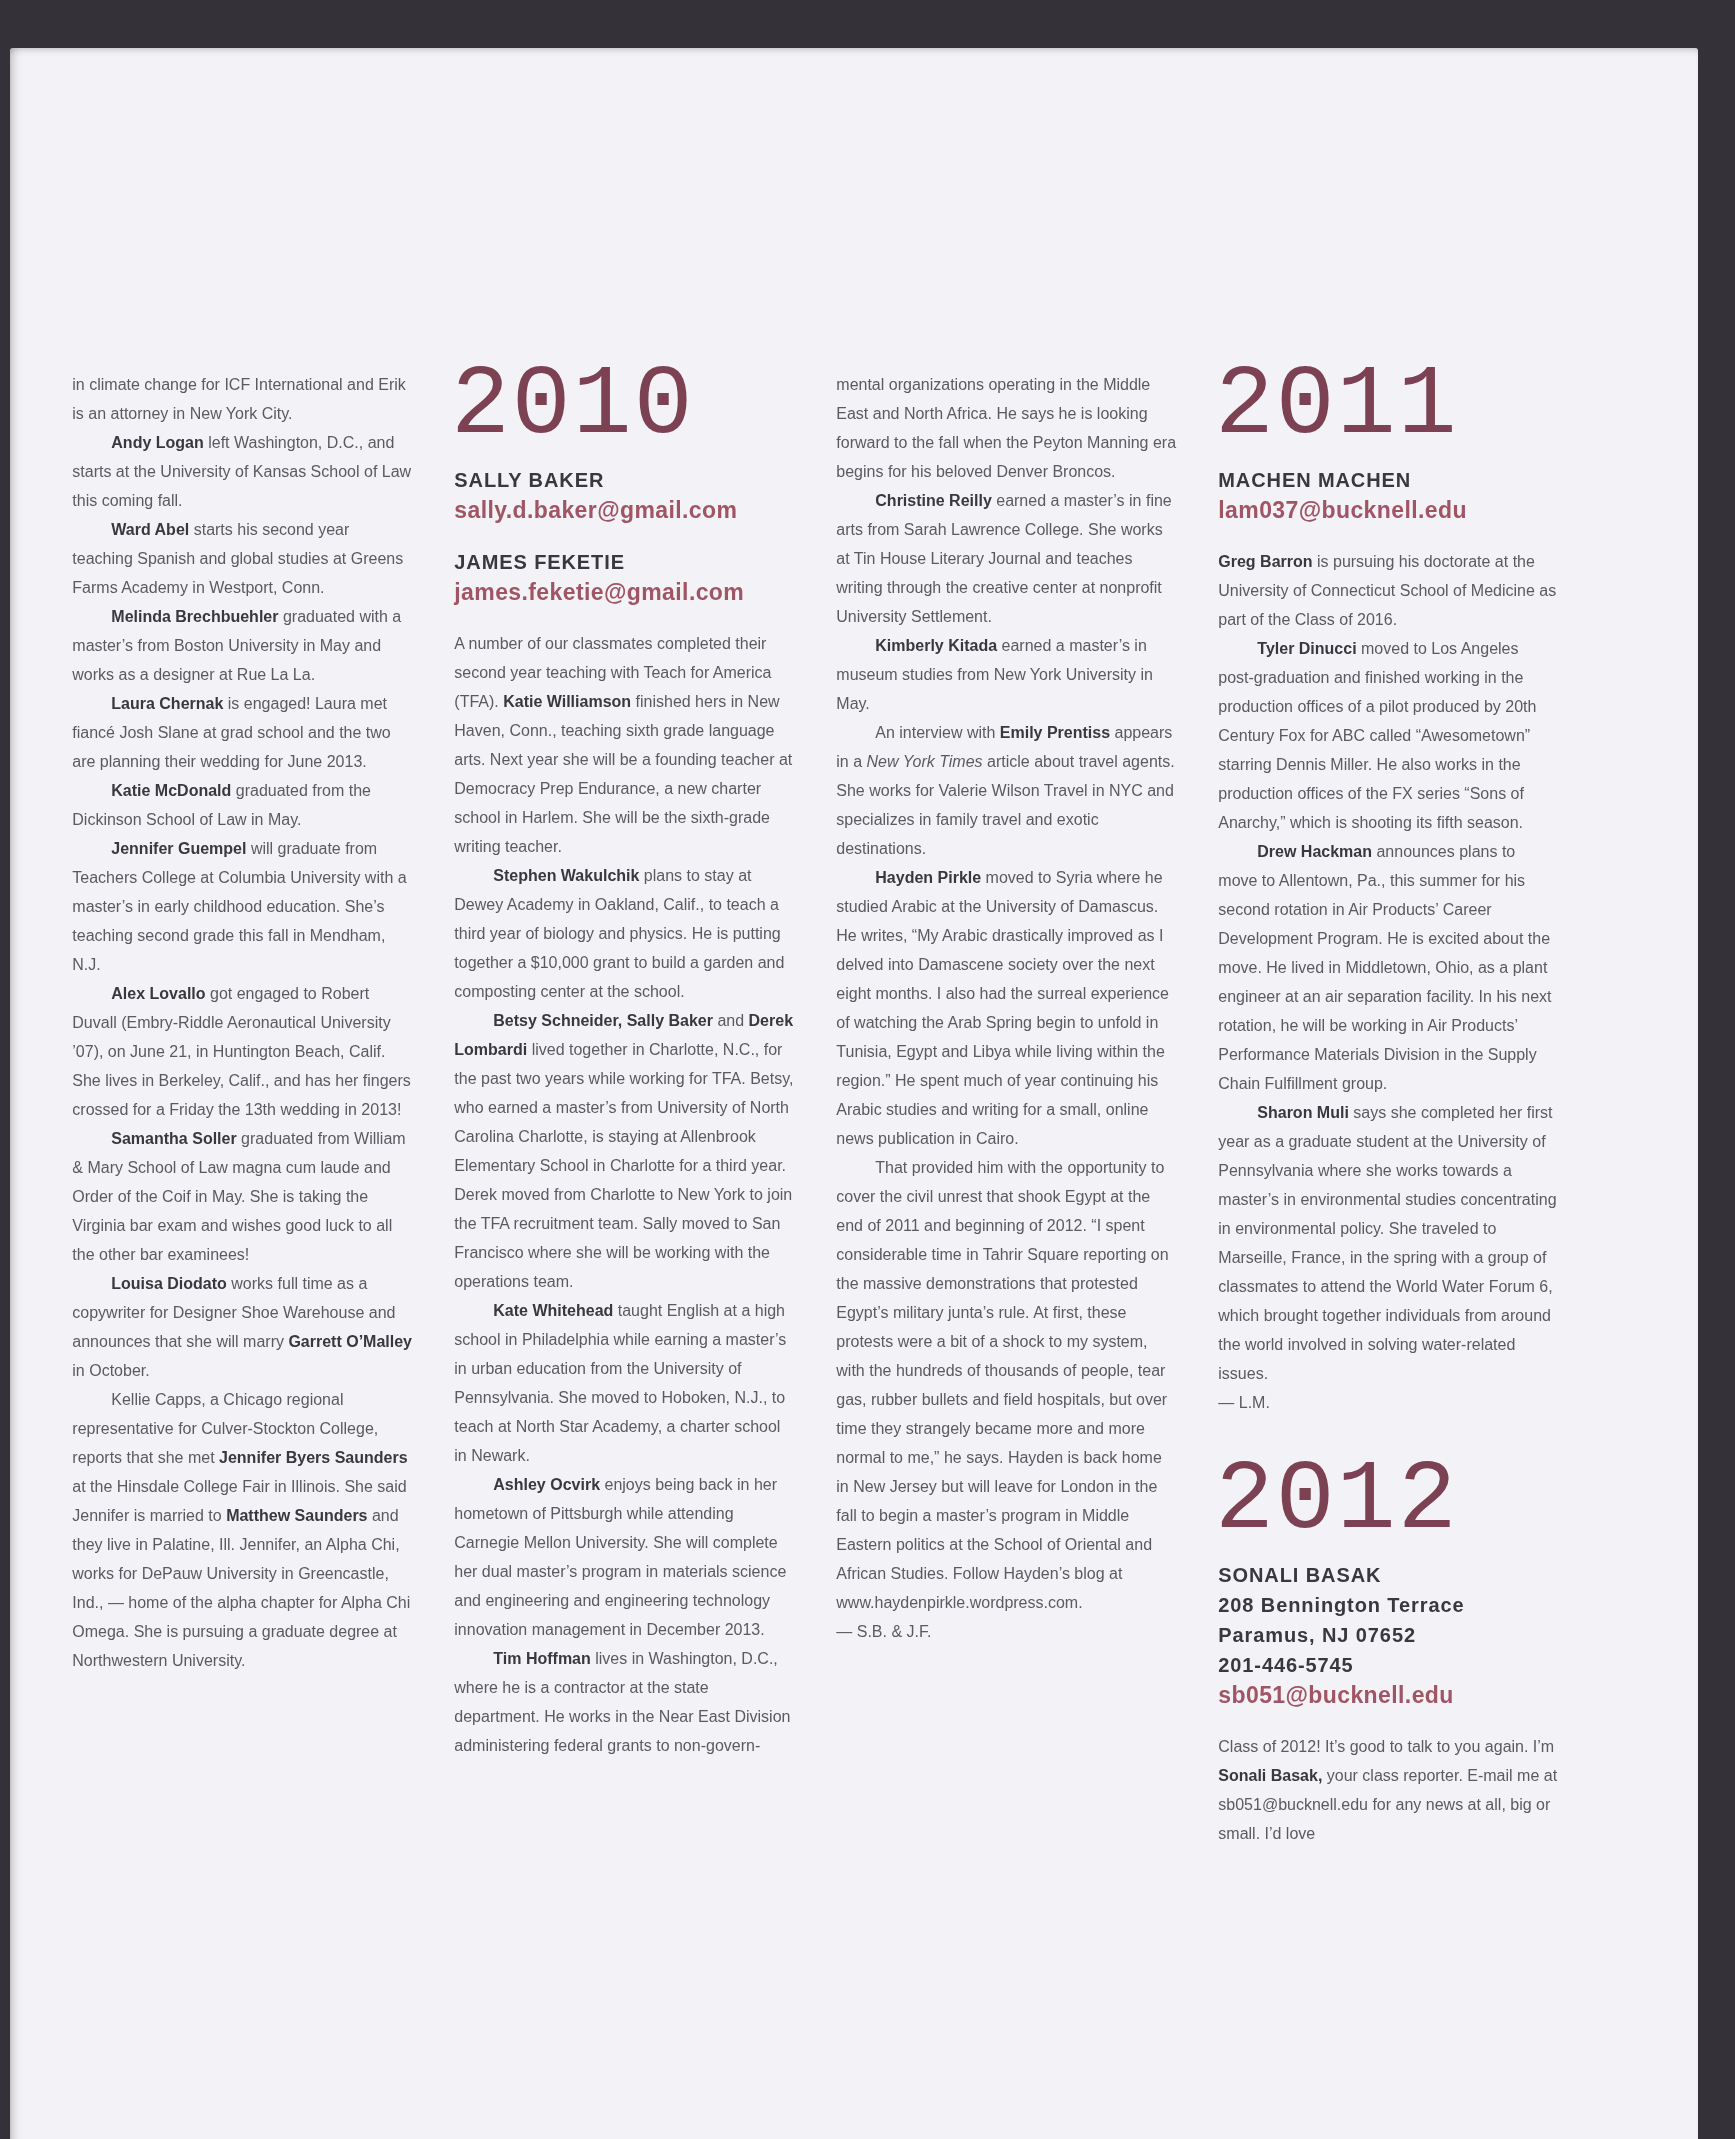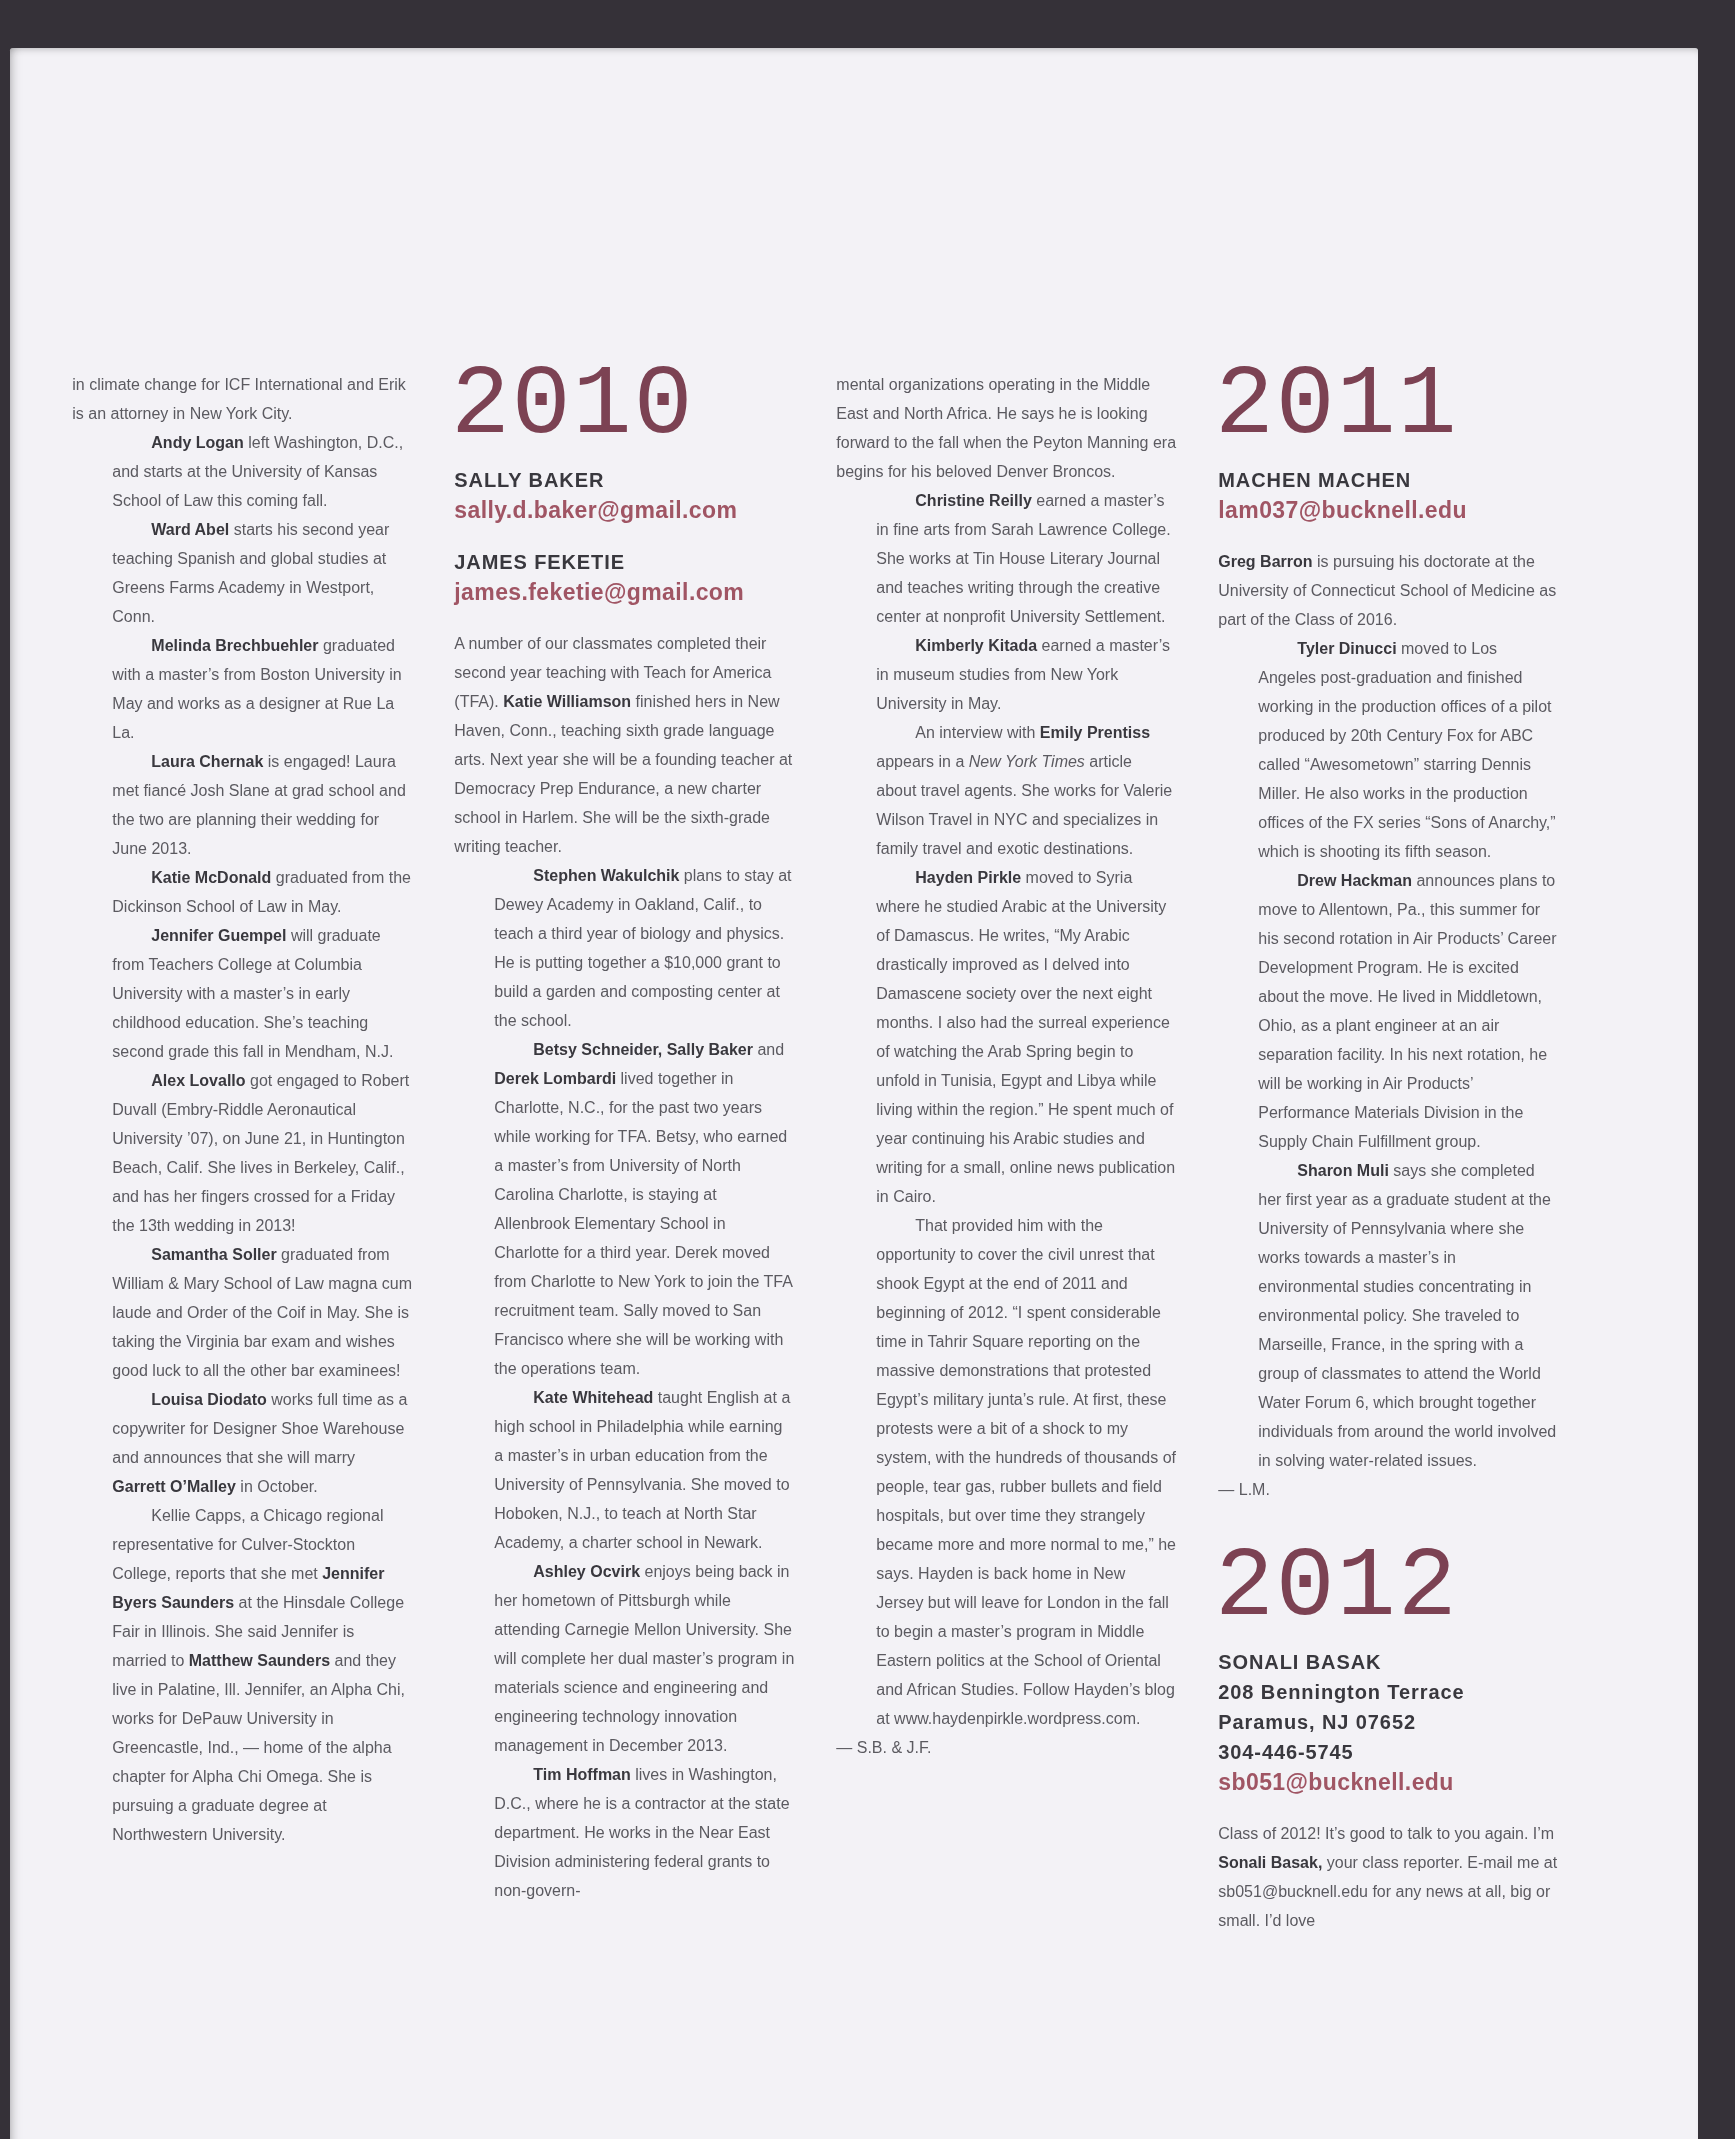--- a/index.html
+++ b/index.html
@@ -28,21 +28,21 @@
 
   .reporter{margin:0 0 22px;}
   .reporter-name,.reporter-line{
     font-size:20px;line-height:30px;font-weight:700;color:var(--bold);letter-spacing:0.9px;
   }
   .reporter-email{
     font-size:23px;line-height:30px;font-weight:700;color:var(--email);letter-spacing:0.4px;
   }
 
   .para{margin:0;font-size:16px;line-height:29px;color:var(--body);}
-  .para.indent{text-indent:39px;margin-left:40px;}
+  .para.indent{text-indent:39px;}
   .para .b{font-weight:700;color:var(--bold);}
   .para .i{font-style:italic;}
   .para.sign{text-indent:0;}
 </style>
 </head>
 <body>
 
 <div class="frame">
   <div class="page">
     <div class="col" data-col="0">
@@ -93,21 +93,21 @@
         <p class="para"><span class="b">Greg Barron</span><span> is pursuing his doctorate at the University of Connecticut School of Medicine as part of the Class of 2016.</span></p>
         <p class="para indent"><span class="b">Tyler Dinucci</span><span> moved to Los Angeles post-graduation and finished working in the production offices of a pilot produced by 20th Century Fox for ABC called “Awesometown” starring Dennis Miller. He also works in the production offices of the FX series “Sons of Anarchy,” which is shooting its fifth season.</span></p>
         <p class="para indent"><span class="b">Drew Hackman</span><span> announces plans to move to Allentown, Pa., this summer for his second rotation in Air Products’ Career Development Program. He is excited about the move. He lived in Middletown, Ohio, as a plant engineer at an air separation facility. In his next rotation, he will be working in Air Products’ Performance Materials Division in the Supply Chain Fulfillment group.</span></p>
         <p class="para indent"><span class="b">Sharon Muli</span><span> says she completed her first year as a graduate student at the University of Pennsylvania where she works towards a master’s in environmental studies concentrating in environmental policy. She traveled to Marseille, France, in the spring with a group of classmates to attend the World Water Forum 6, which brought together individuals from around the world involved in solving water-related issues.</span></p>
         <p class="para sign"><span>— L.M.</span></p>
         <div class="year-heading">2012</div>
         <div class="reporter">
           <div class="reporter-name">SONALI BASAK</div>
           <div class="reporter-line">208 Bennington Terrace</div>
           <div class="reporter-line">Paramus, NJ 07652</div>
-          <div class="reporter-line">304-446-5745</div>
+          <div class="reporter-line">201-446-5745</div>
           <div class="reporter-email">sb051@bucknell.edu</div>
         </div>
         <p class="para"><span>Class of 2012! It’s good to talk to you again. I’m </span><span class="b">Sonali Basak,</span><span> your class reporter. E-mail me at sb051@bucknell.edu for any news at all, big or small. I’d love</span></p>
       </div>
 
   </div>
 </div>
 
 
 </body></html>

